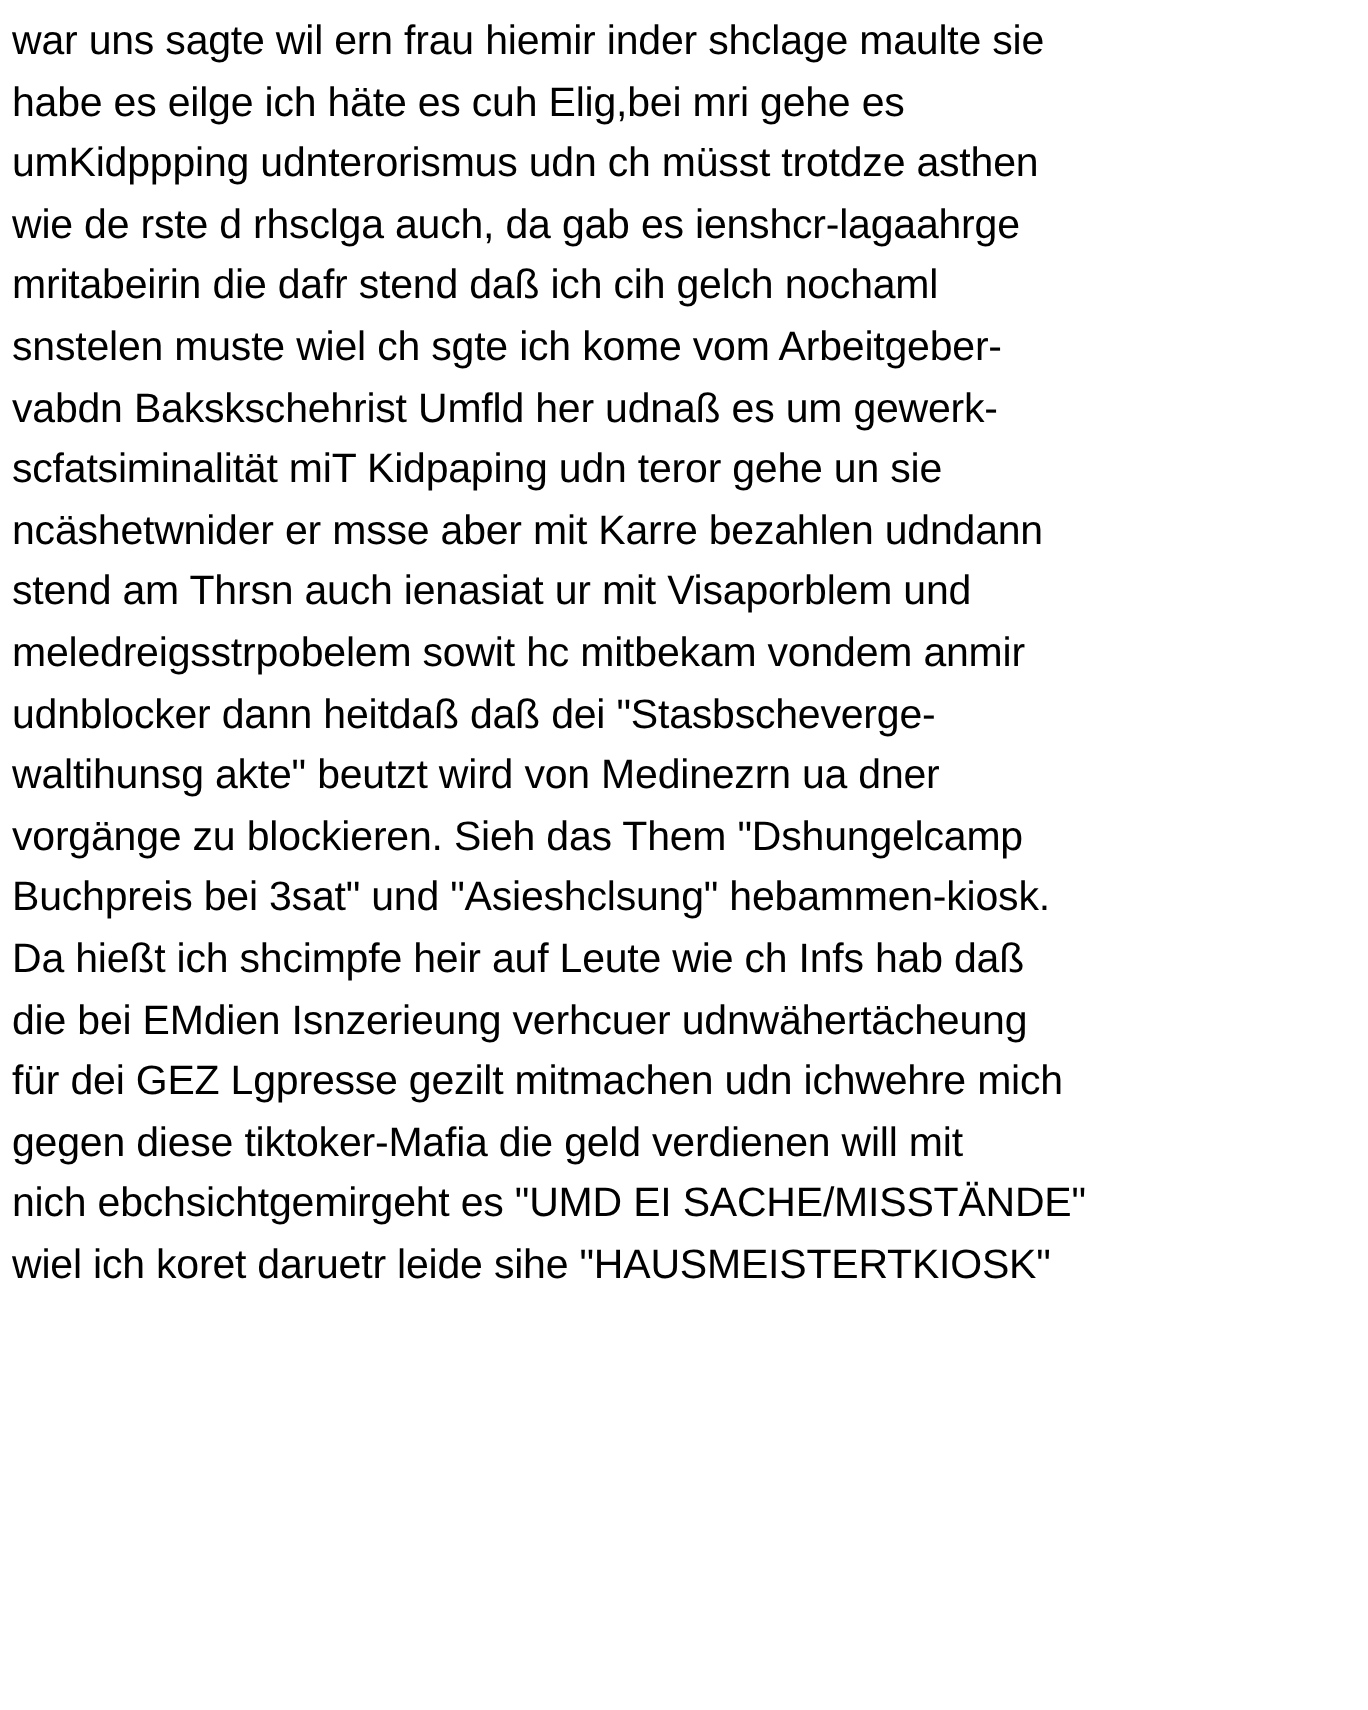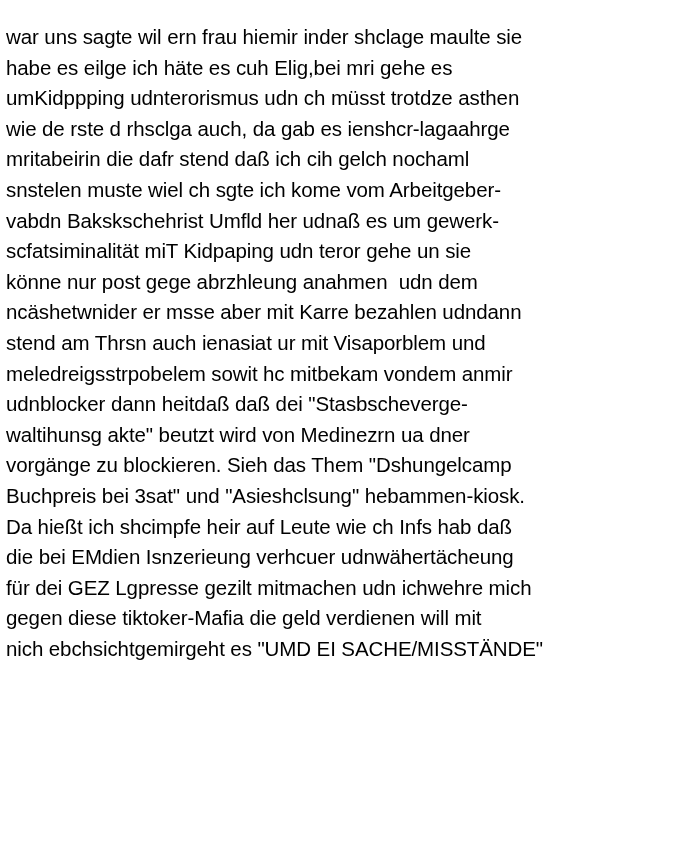--- a/index.html
+++ b/index.html
@@ -10,21 +10,20 @@
   body {
     width: 684px;
     height: 855px;
     overflow: hidden;
     font-family: "Liberation Sans", sans-serif;
   }
   #text-block {
     padding: 6px 6px 0 6px;
     box-sizing: border-box;
     width: 548px;
-    margin-top: 16px;
   }
   .line {
     display: block;
     font-size: 20.5px;
     line-height: 30.6px;
     color: #000000;
     white-space: pre;
     letter-spacing: -0.1px;
   }
 </style>
@@ -33,26 +32,26 @@
 
 <div id="text-block">
   <span class="line">war uns sagte wil ern frau hiemir inder shclage maulte sie</span>
   <span class="line">habe es eilge ich häte es cuh Elig,bei mri gehe es</span>
   <span class="line">umKidppping udnterorismus udn ch müsst trotdze asthen</span>
   <span class="line">wie de rste d rhsclga auch, da gab es ienshcr-lagaahrge</span>
   <span class="line">mritabeirin die dafr stend daß ich cih gelch nochaml</span>
   <span class="line">snstelen muste wiel ch sgte ich kome vom Arbeitgeber-</span>
   <span class="line">vabdn Bakskschehrist Umfld her udnaß es um gewerk-</span>
   <span class="line">scfatsiminalität miT Kidpaping udn teror gehe un sie</span>
-  <span class="line">könne nur post gege abrzhleung anahmen  udn dem</span>
   <span class="line">ncäshetwnider er msse aber mit Karre bezahlen udndann</span>
   <span class="line">stend am Thrsn auch ienasiat ur mit Visaporblem und</span>
   <span class="line">meledreigsstrpobelem sowit hc mitbekam vondem anmir</span>
   <span class="line">udnblocker dann heitdaß daß dei "Stasbscheverge-</span>
   <span class="line">waltihunsg akte" beutzt wird von Medinezrn ua dner</span>
   <span class="line">vorgänge zu blockieren. Sieh das Them "Dshungelcamp</span>
   <span class="line">Buchpreis bei 3sat" und "Asieshclsung" hebammen-kiosk.</span>
   <span class="line">Da hießt ich shcimpfe heir auf Leute wie ch Infs hab daß</span>
   <span class="line">die bei EMdien Isnzerieung verhcuer udnwähertächeung</span>
   <span class="line">für dei GEZ Lgpresse gezilt mitmachen udn ichwehre mich</span>
   <span class="line">gegen diese tiktoker-Mafia die geld verdienen will mit</span>
   <span class="line">nich ebchsichtgemirgeht es "UMD EI SACHE/MISSTÄNDE"</span>
+  <span class="line">wiel ich koret daruetr leide sihe "HAUSMEISTERTKIOSK"</span>
 </div>
 
 </body></html>

